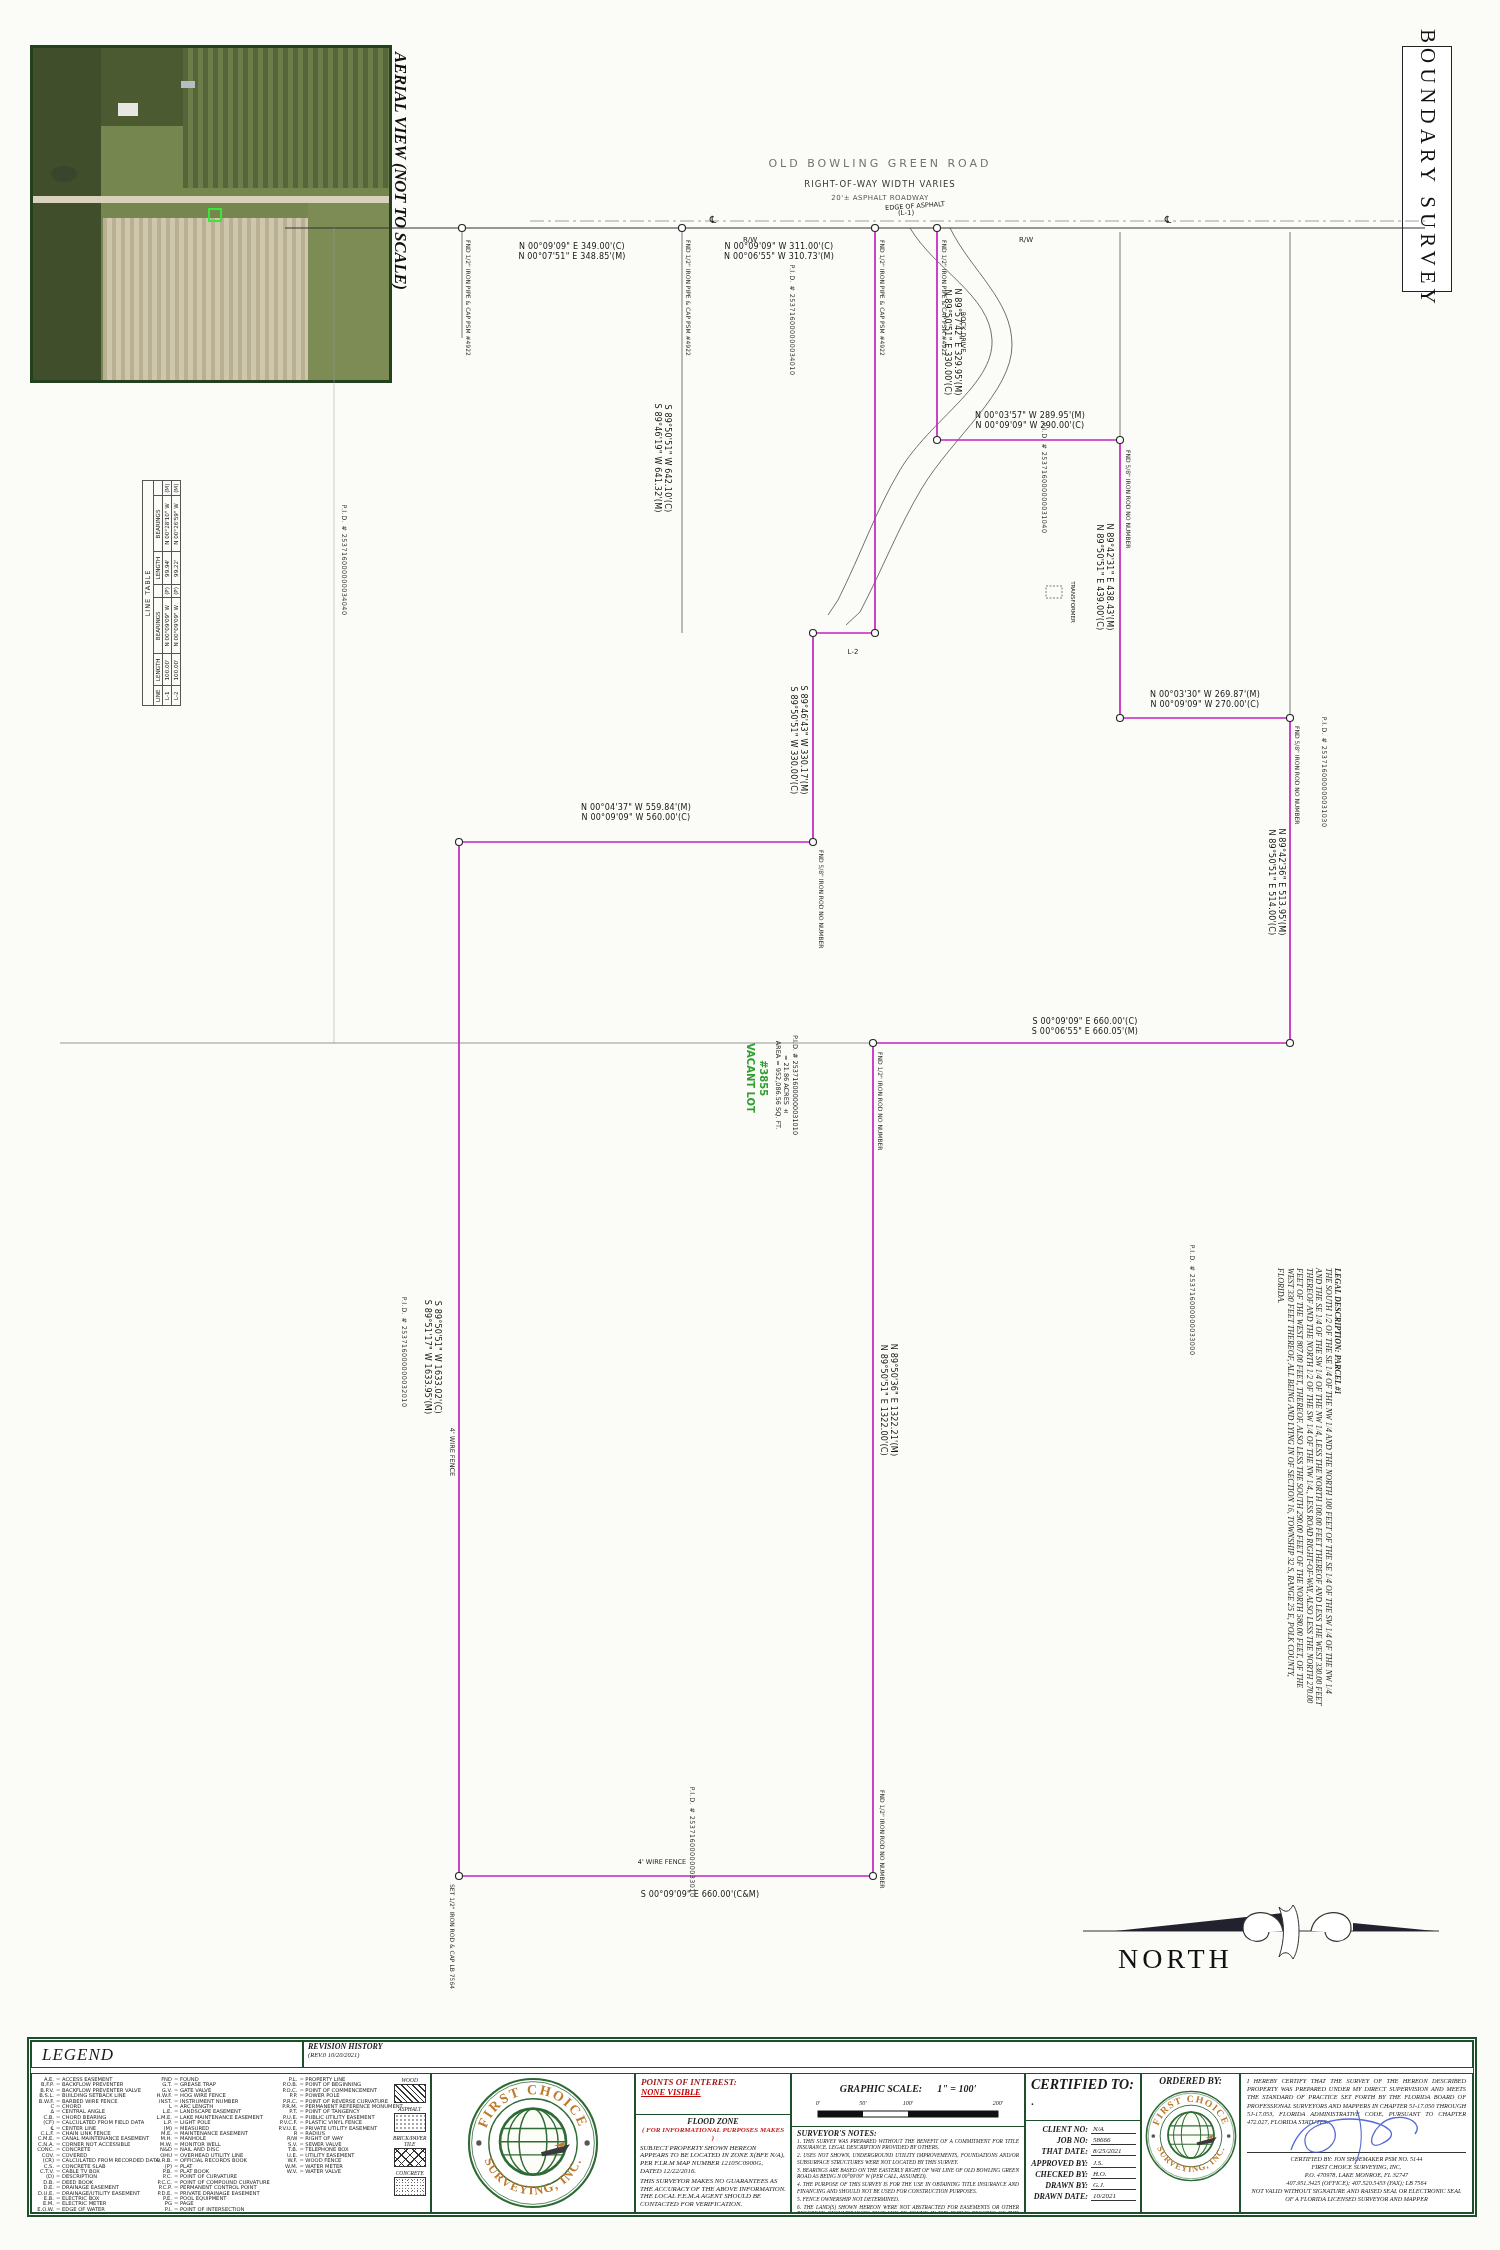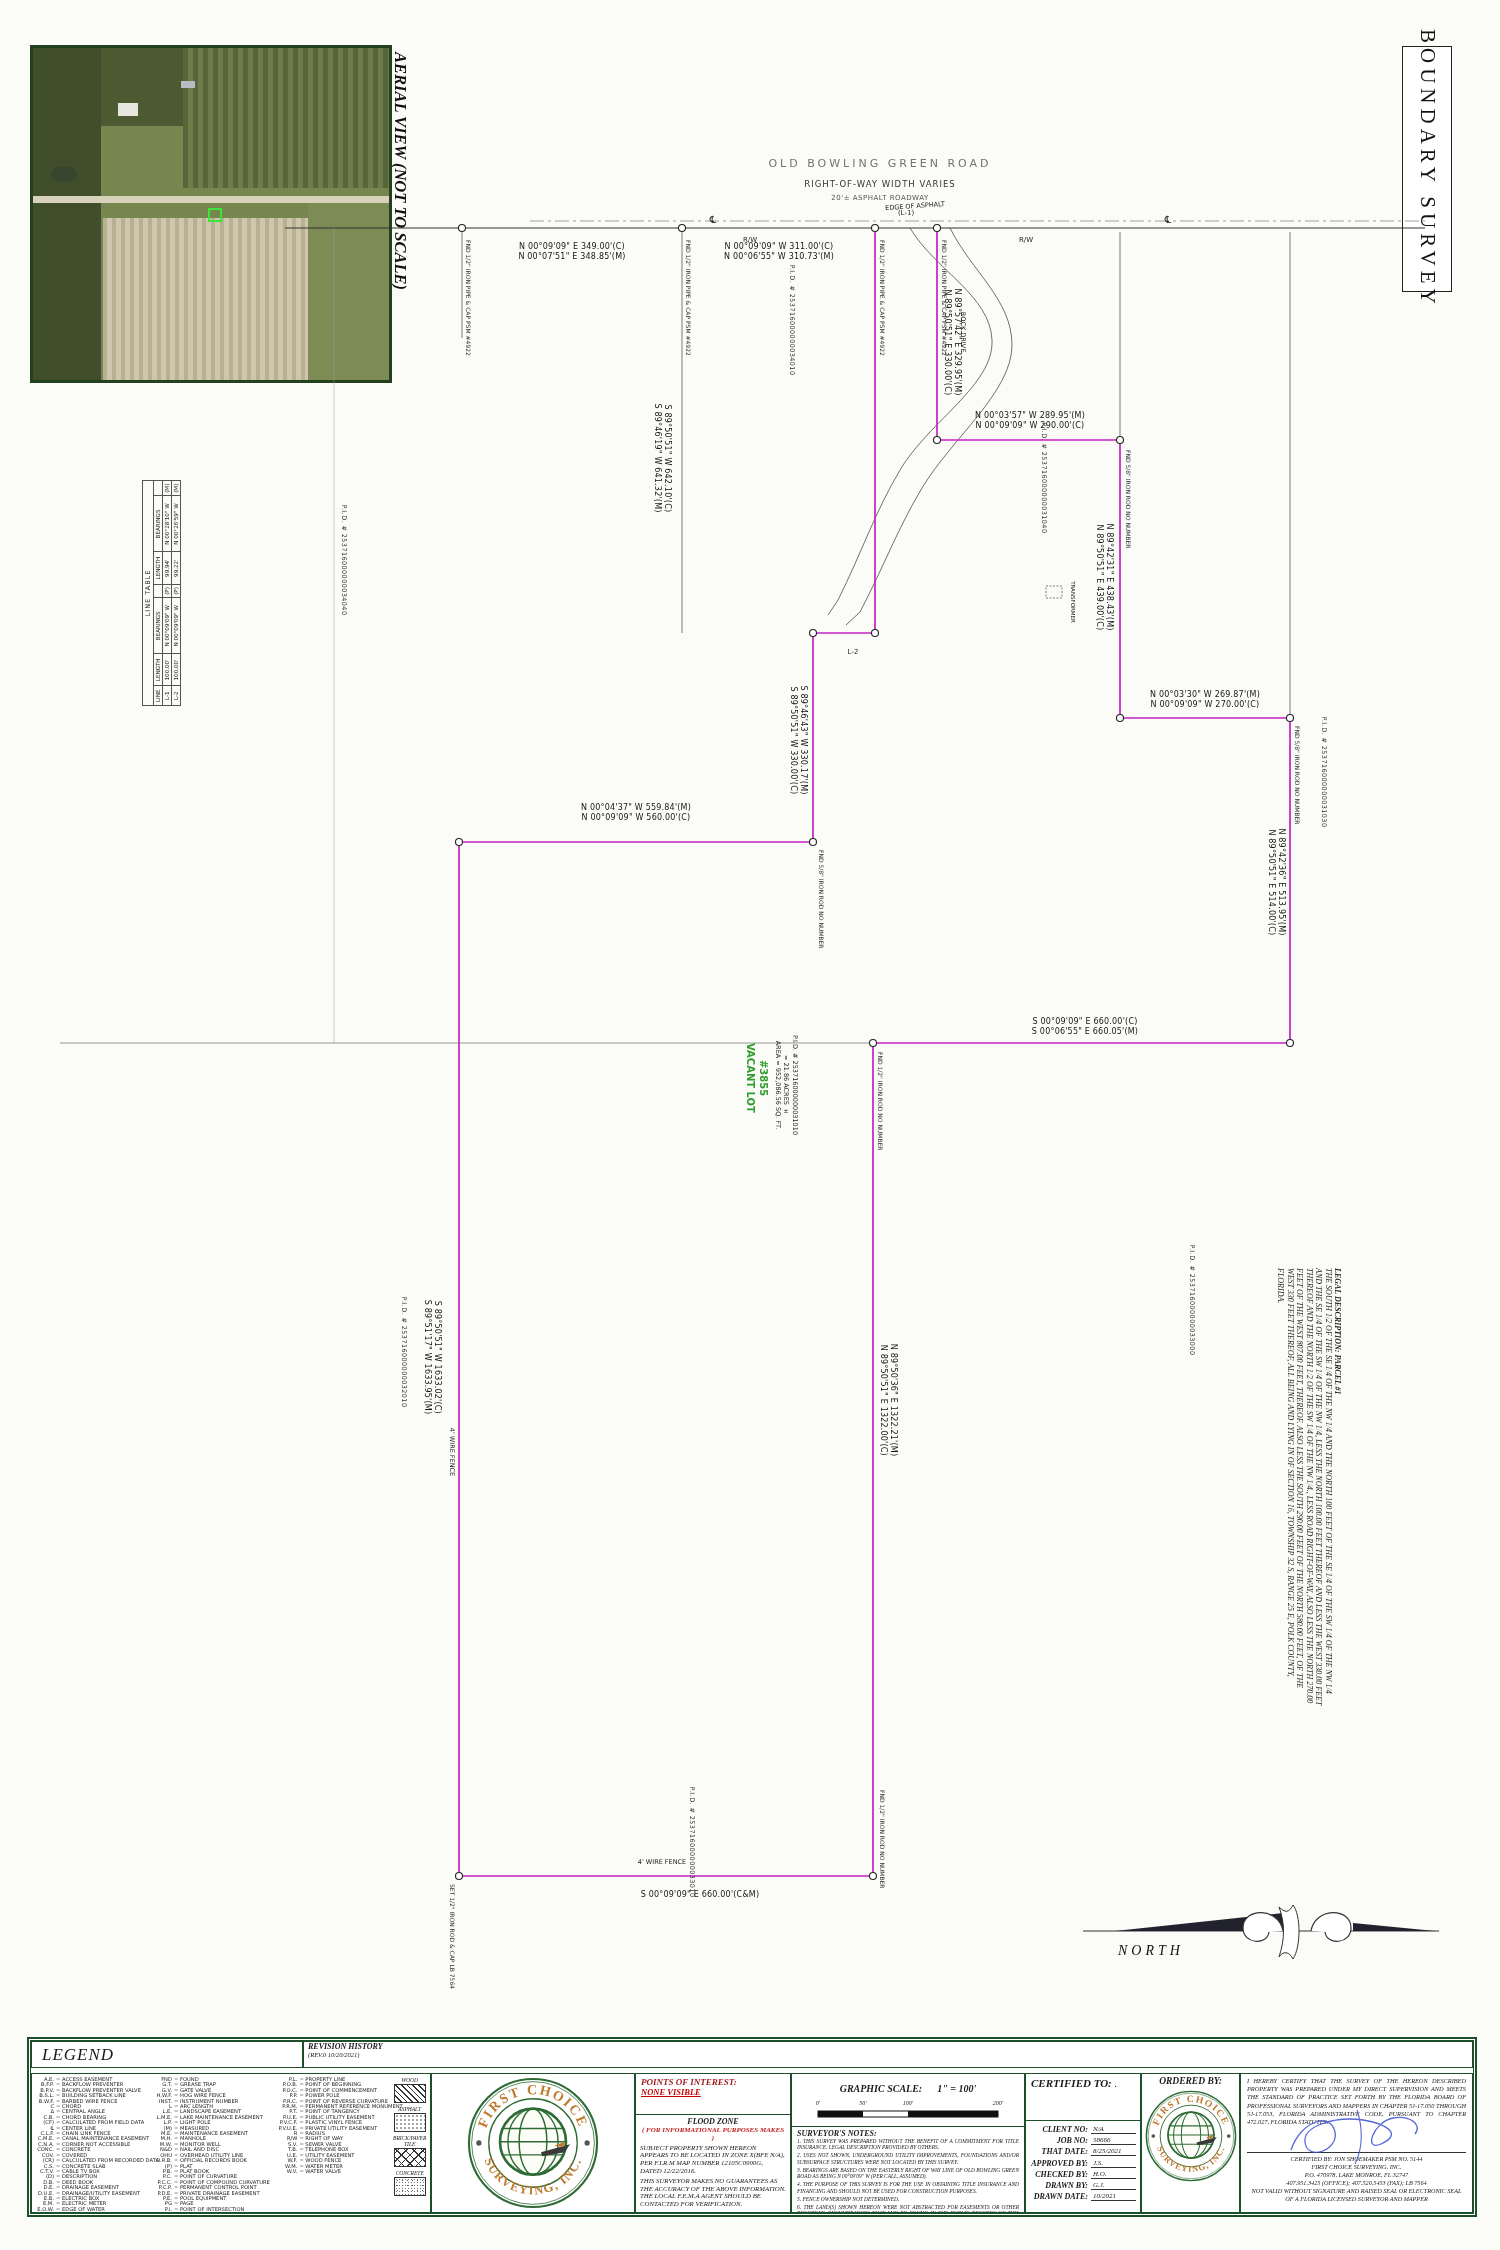--- a/index.html
+++ b/index.html
@@ -57,21 +57,21 @@
   .legal .t{font-weight:bold;}
   
   .lt-wrap{position:absolute;left:142px;top:480px;width:172px;height:226px;}
   .lt-inner{width:226px;height:172px;transform-origin:0 0;transform:rotate(-90deg) translateX(-226px);}
   .lt-inner table{border-collapse:collapse;width:226px;font-size:5.6px;color:#222;}
   .lt-inner td,.lt-inner th{border:.5px solid #555;padding:1px 1px;text-align:center;font-weight:normal;
         white-space:nowrap;}
   .lt-title{font-size:6.5px;letter-spacing:1px;}
   
   .north-label{position:absolute;left:1118px;top:1943px;font-family:"Liberation Serif",serif;
-               font-size:14px;letter-spacing:4px;color:#111;font-style:italic;}
+               font-size:28px;letter-spacing:4px;color:#111;}
   
   .tb{position:absolute;left:27px;top:2037px;width:1446px;height:176px;border:2px solid #1d4f2b;
       box-shadow:0 0 0 1px #fff inset,0 0 0 2px #1d4f2b inset;background:#fff;}
   .tb .row1{position:absolute;left:2px;top:2px;right:2px;height:27px;display:flex;}
   .tb .row2{position:absolute;left:2px;top:34px;right:2px;bottom:2px;display:flex;}
   .cell{border:1px solid #1d4f2b;box-sizing:border-box;position:relative;overflow:hidden;background:#fff;}
   .legend-title{width:272px;display:flex;align-items:center;padding-left:10px;
       font-family:"Liberation Serif",serif;font-style:italic;font-size:17px;letter-spacing:1px;}
   .prop-addr{width:937px;display:flex;align-items:center;gap:16px;padding-left:12px;
       font-family:"Liberation Serif",serif;font-style:italic;font-weight:bold;}
@@ -108,21 +108,21 @@
   .scale-top{height:56px;border-bottom:1px solid #1d4f2b;text-align:center;padding-top:3px;}
   .scale-h{font-family:"Liberation Serif",serif;font-style:italic;font-weight:bold;font-size:10px;}
   .bar-wrap{position:relative;width:190px;margin:4px auto 0 auto;height:26px;}
   .bar-wrap .tick{position:absolute;top:0;font-size:6px;font-family:"Liberation Serif",serif;
         font-style:italic;transform:translateX(-50%);}
   .notes{flex:1;padding:2px 5px;font-family:"Liberation Serif",serif;font-style:italic;}
   .notes .nh{font-weight:bold;font-size:8px;}
   .notes .note{font-size:5.4px;line-height:1.2;margin-bottom:1.5px;text-align:justify;}
   .cert-cell{width:116px;display:flex;flex-direction:column;font-family:"Liberation Serif",serif;}
   .certto{height:40px;border-bottom:1px solid #1d4f2b;padding:3px 5px;font-style:italic;
-          font-weight:bold;font-size:11px;}
+          font-weight:bold;font-size:14px;}
   .client{flex:1;padding:4px 4px;}
   .crow{display:flex;align-items:flex-start;margin-bottom:2.2px;}
   .crow .cl{width:58px;text-align:right;font-style:italic;font-weight:bold;font-size:8px;}
   .crow .cv{flex:1;border-bottom:.7px solid #333;font-style:italic;font-size:7px;margin-left:3px;
             padding-left:2px;color:#222;}
   .ord-cell{width:99px;display:flex;flex-direction:column;align-items:center;padding-top:2px;}
   .ord-h{font-family:"Liberation Serif",serif;font-style:italic;font-weight:bold;font-size:9.5px;}
   .certif-cell{flex:1;padding:3px 6px;font-family:"Liberation Serif",serif;position:relative;}
   .certif-p{font-style:italic;font-size:6.3px;line-height:1.3;text-align:justify;color:#222;}
   .cert-lines{margin-top:26px;border-top:1px solid #333;padding-top:2px;text-align:center;}

